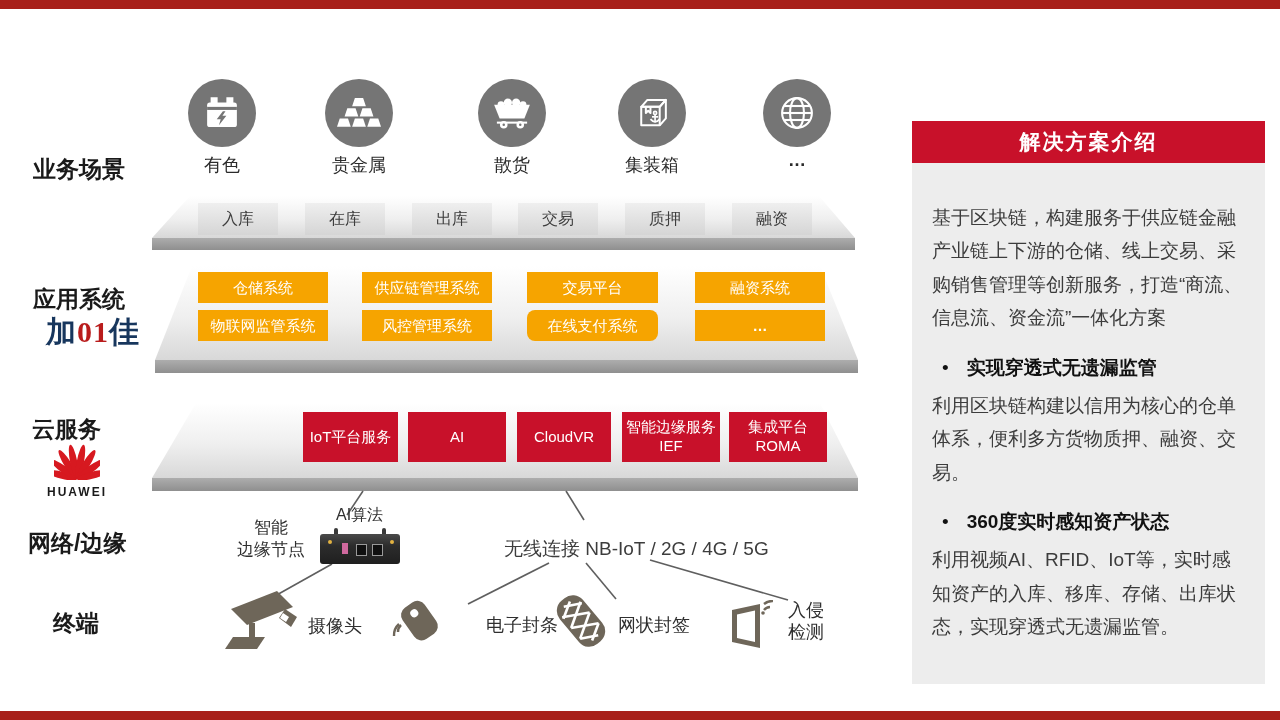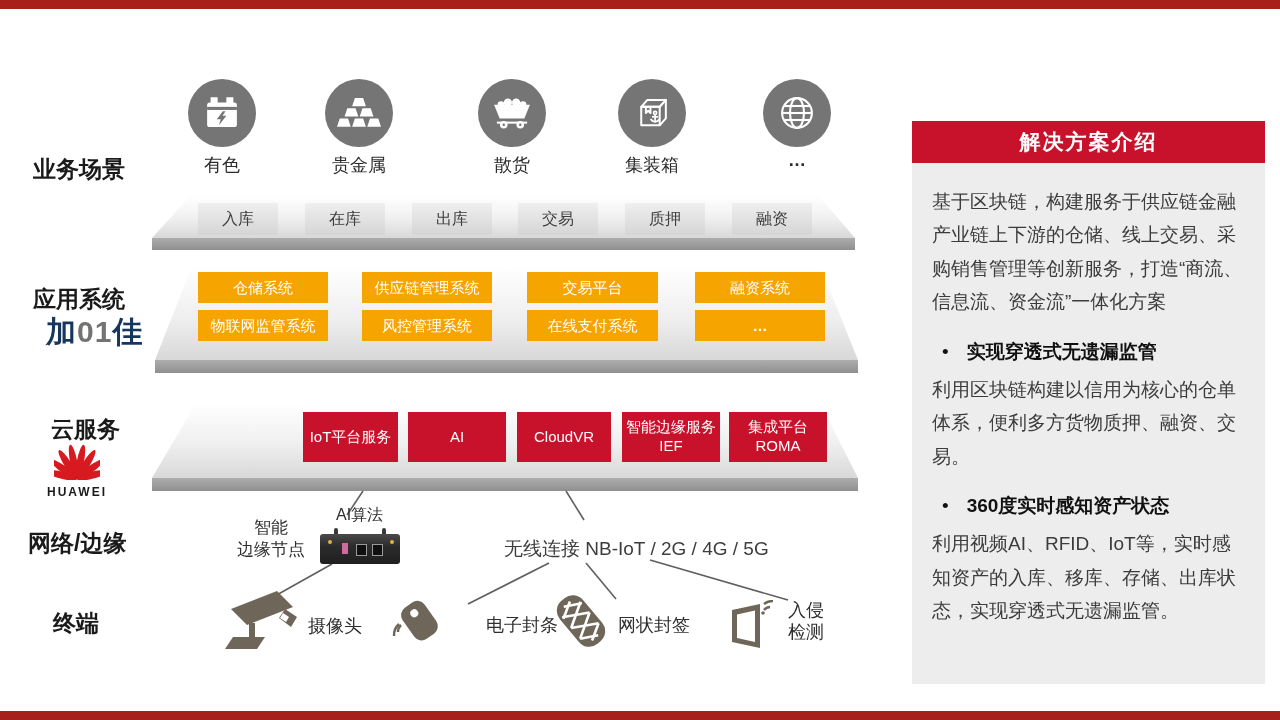--- a/index.html
+++ b/index.html
@@ -10,21 +10,21 @@
 
   
   .bar{position:absolute;left:0;width:1280px;height:9px;background:#a8201a;}
 
   
   .layer-label{position:absolute;font-weight:700;color:#1a1a1a;font-size:23px;white-space:nowrap;}
 
   
   .jiajia{position:absolute;font-weight:700;font-size:30px;letter-spacing:1px;white-space:nowrap;}
   .jiajia .navy{color:#17365d;}
-  .jiajia .red{color:#737373;}
+  .jiajia .red{color:#b91c1c;font-family:Liberation Serif, serif;}
 
   
   .huawei{position:absolute;text-align:center;width:60px;}
   .huawei .hw-text{font-size:12px;font-weight:700;letter-spacing:2px;color:#1a1a1a;margin-top:1px;}
 
   
   .scen-circle{position:absolute;width:68px;height:68px;border-radius:50%;background:#757575;
                display:flex;align-items:center;justify-content:center;}
   .scen-label{position:absolute;font-size:18px;color:#2b2b2b;text-align:center;white-space:nowrap;}
 
@@ -62,39 +62,39 @@
   .edge-text{position:absolute;font-size:17px;color:#2f2f2f;text-align:center;line-height:1.3;}
   .wireless{position:absolute;font-size:19px;color:#3d3d3d;white-space:nowrap;}
 
   .term-label{position:absolute;font-size:18px;color:#2f2f2f;white-space:nowrap;line-height:1.2;}
 
   
   .panel{position:absolute;left:912px;top:85px;width:353px;height:563px;background:#ededed;margin-top:36px;}
   .panel-header{position:absolute;left:0;top:0;width:353px;height:42px;background:#c8112a;
                 color:#fff;font-size:21px;font-weight:700;letter-spacing:2px;
                 display:flex;align-items:center;justify-content:center;}
-  .panel-body{position:absolute;left:0;top:42px;width:313px;padding:14px 20px 0 20px;}
+  .panel-body{position:absolute;left:0;top:42px;width:313px;padding:30px 20px 0 20px;}
   .panel-body p{margin:8px 0 0 0;font-size:19px;line-height:1.76;color:#3c3c3c;}
   .bullet{margin:20px 0 0 0;font-size:19px;font-weight:700;color:#111;padding-left:10px;}
   .bullet::before{content:"•";margin-right:18px;font-weight:400;}
 </style>
 </head>
 <body>
 
 <div class="stage">
 
   <div class="bar" style="top:0;"></div>
   <div class="bar" style="top:711px;"></div>
 
   <div class="layer-label" style="left:33px;top:154px;">业务场景</div>
   <div class="layer-label" style="left:33px;top:284px;">应用系统</div>
   <div class="jiajia" style="left:46px;top:312px;">
     <span class="navy">加</span><span class="red">01</span><span class="navy">佳</span>
   </div>
-  <div class="layer-label" style="left:51px;top:414px;">云服务</div>
+  <div class="layer-label" style="left:32px;top:414px;">云服务</div>
 
   <div class="huawei" style="left:47px;top:444px;">
     <svg width="46" height="36" viewBox="0 0 46 36">
       <g transform="translate(23,35)" fill="#d71920">
         <ellipse cx="0" cy="-15" rx="3.6" ry="15" transform="rotate(-76)"></ellipse>
         <ellipse cx="0" cy="-16" rx="3.6" ry="16" transform="rotate(-54)"></ellipse>
         <ellipse cx="0" cy="-17" rx="3.6" ry="17" transform="rotate(-32)"></ellipse>
         <ellipse cx="0" cy="-17.5" rx="3.6" ry="17.5" transform="rotate(-11)"></ellipse>
         <ellipse cx="0" cy="-17.5" rx="3.6" ry="17.5" transform="rotate(11)"></ellipse>
         <ellipse cx="0" cy="-17" rx="3.6" ry="17" transform="rotate(32)"></ellipse>
@@ -196,21 +196,21 @@
   <div class="shelf" style="left:155px;top:266px;width:703px;height:107px;">
     <div class="top" style="height:94px;clip-path:polygon(37px 0,665px 0,703px 94px,0 94px);"></div>
     <div class="front" style="top:94px;height:13px;"></div>
   </div>
   <div class="obox" style="left:198px;top:272px;width:130px;">仓储系统</div>
   <div class="obox" style="left:362px;top:272px;width:130px;">供应链管理系统</div>
   <div class="obox" style="left:527px;top:272px;width:131px;">交易平台</div>
   <div class="obox" style="left:695px;top:272px;width:130px;">融资系统</div>
   <div class="obox" style="left:198px;top:310px;width:130px;">物联网监管系统</div>
   <div class="obox" style="left:362px;top:310px;width:130px;">风控管理系统</div>
-  <div class="obox" style="left:527px;top:310px;width:131px;">在线支付系统</div>
+  <div class="obox" style="left:527px;top:310px;width:131px;border-radius:8px;">在线支付系统</div>
   <div class="obox" style="left:695px;top:310px;width:130px;font-weight:700;">…</div>
 
   <div class="shelf" style="left:152px;top:403px;width:706px;height:88px;">
     <div class="top" style="height:75px;clip-path:polygon(44px 0,668px 0,706px 75px,0 75px);"></div>
     <div class="front" style="top:75px;height:13px;"></div>
   </div>
   <div class="cbox" style="left:303px;width:95px;">
     <span>IoT平台服务</span>
       <span></span>
   </div>

